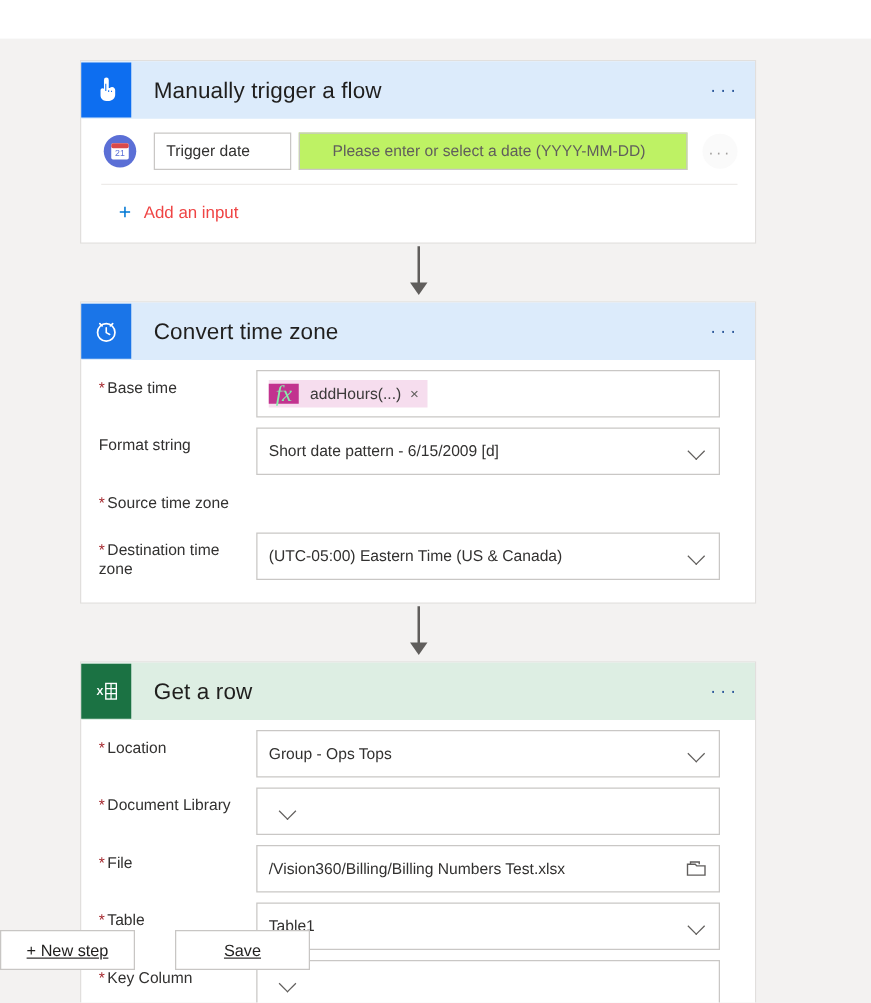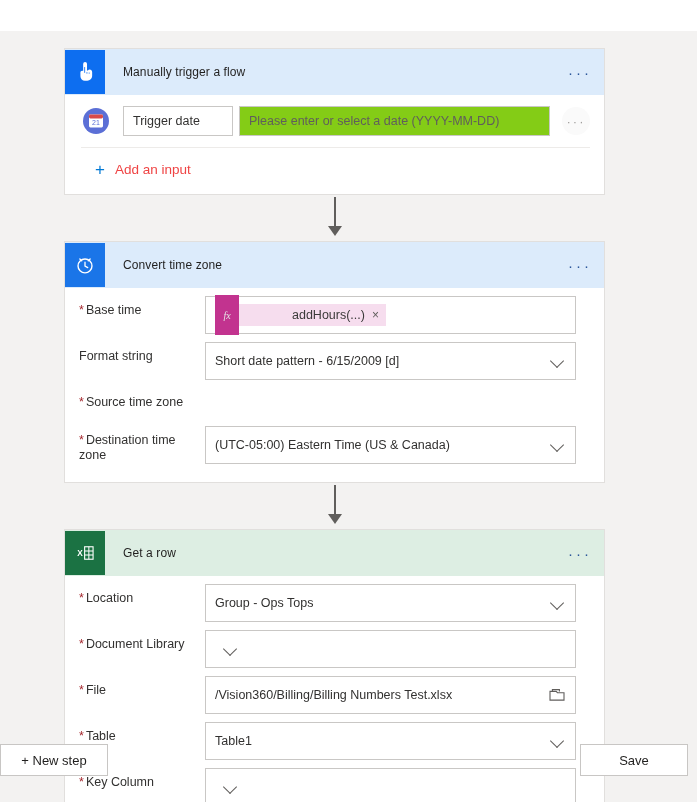--- a/index.html
+++ b/index.html
@@ -58,21 +58,21 @@
     height: 44px;
     flex: 0 0 40px;
     display: flex;
     align-items: center;
     justify-content: center;
   }
   .card-icon.trigger { background: #0d6ef0; }
   .card-icon.clock { background: #1a75e8; }
   .card-icon.excel { background: #1b7243; }
   .card-title {
-    font-size: 12px;
+    font-size: 18px;
     color: #201f1e;
     margin-left: 18px;
     letter-spacing: 0.1px;
   }
   .ellipsis-btn {
     position: absolute;
     right: 12px;
     top: 50%;
     transform: translateY(-50%);
     color: #2b579a;
@@ -110,24 +110,24 @@
     background: #fff;
     margin-right: 6px;
   }
   .field-placeholder-box {
     flex: 1;
     height: 30px;
     border: 1px solid #c9c7c5;
     box-sizing: border-box;
     display: flex;
     align-items: center;
-    padding: 0 9px;
+    padding: 0 26px;
     font-size: 12.5px;
     color: #605e5c;
-    background: #84cc16;
+    background: #bef264;
   }
   .round-more {
     width: 28px; height: 28px;
     flex: 0 0 28px;
     margin-left: 12px;
     border-radius: 50%;
     background: #fafafa;
     display: flex;
     align-items: center;
     justify-content: center;
@@ -222,31 +222,31 @@
     align-items: center;
     height: 22px;
     font-size: 12.5px;
     border-radius: 0;
   }
   .token.fx {
     background: #f6ddee;
     color: #3b3a39;
   }
   .token.fx .tok-icon {
-    width: 24px; height: 40px;
+    width: 24px; height: 16px;
     background: #c2338f;
-    color: #e5e5e5;
+    color: #86efac;
     display: flex;
     align-items: center;
     justify-content: center;
     font-style: italic;
-    font-size: 10px;
+    font-size: 18px;
     font-family: "Liberation Serif", serif;
   }
-  .tok-label { padding: 0 7px 0 9px; white-space: nowrap; margin-left: 44px; }
+  .tok-label { padding: 0 7px 0 9px; white-space: nowrap; }
   .tok-x {
     color: #605e5c;
     font-size: 12px;
     padding-right: 7px;
     cursor: pointer;
   }
   .folder-btn {
     width: 18px; height: 16px;
     flex: 0 0 18px;
     margin-left: 8px;
@@ -276,22 +276,23 @@
     border-top: 10px solid #605e5c;
   }
 
   
   .footer {
     position: absolute;
     left: 0;
     top: 713px;
     width: 688px;
     display: flex;
-    justify-content: space-between;
+    justify-content: flex-start;
     gap: 32px;
+    text-decoration: underline;
   }
   .btn {
     width: 108px;
     height: 32px;
     border: 1px solid #c8c6c4;
     background: #ffffff;
     color: #201f1e;
     font-size: 13px;
     font-family: "Liberation Sans", sans-serif;
     display: flex;

